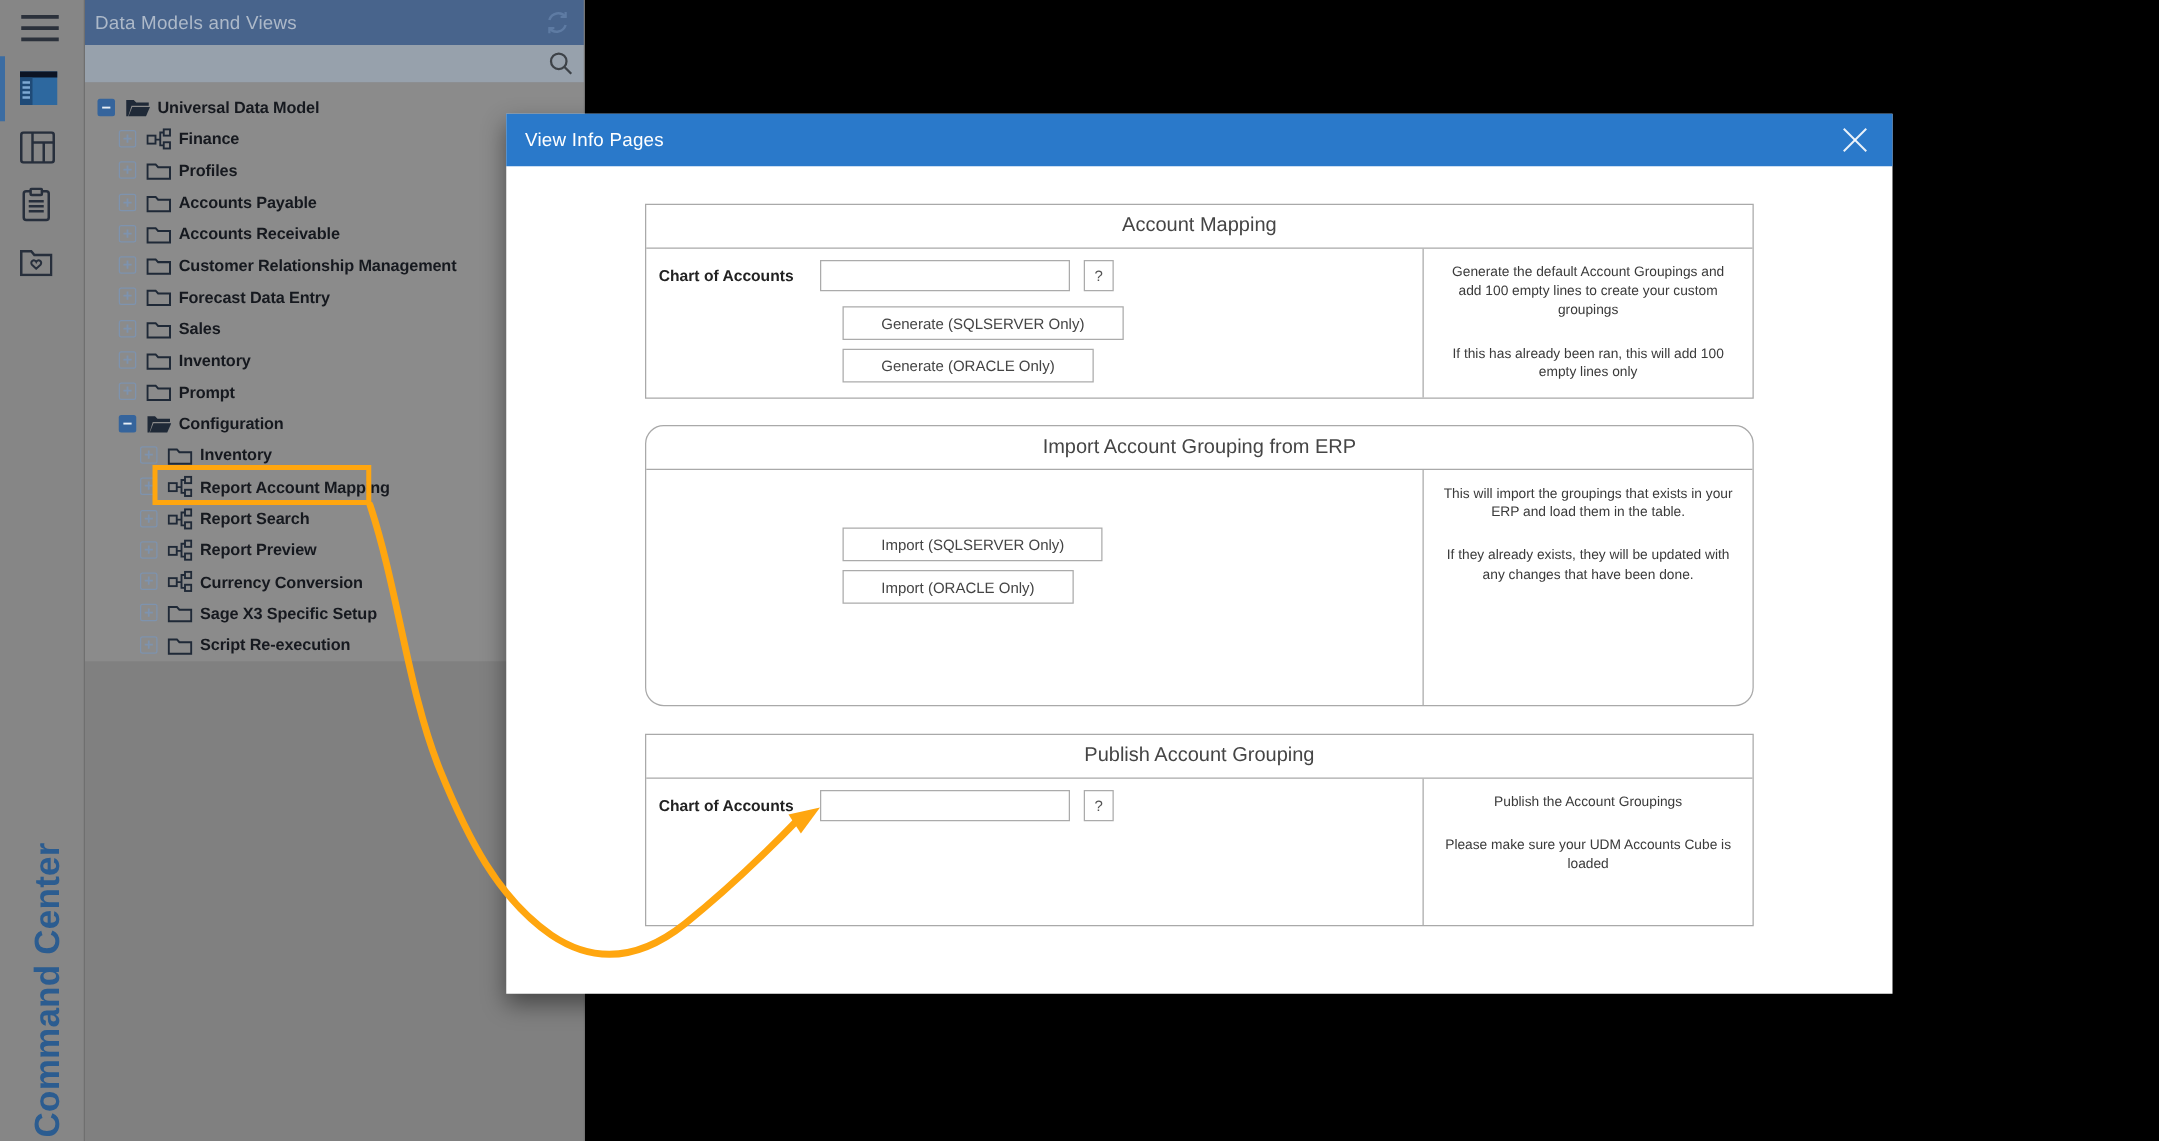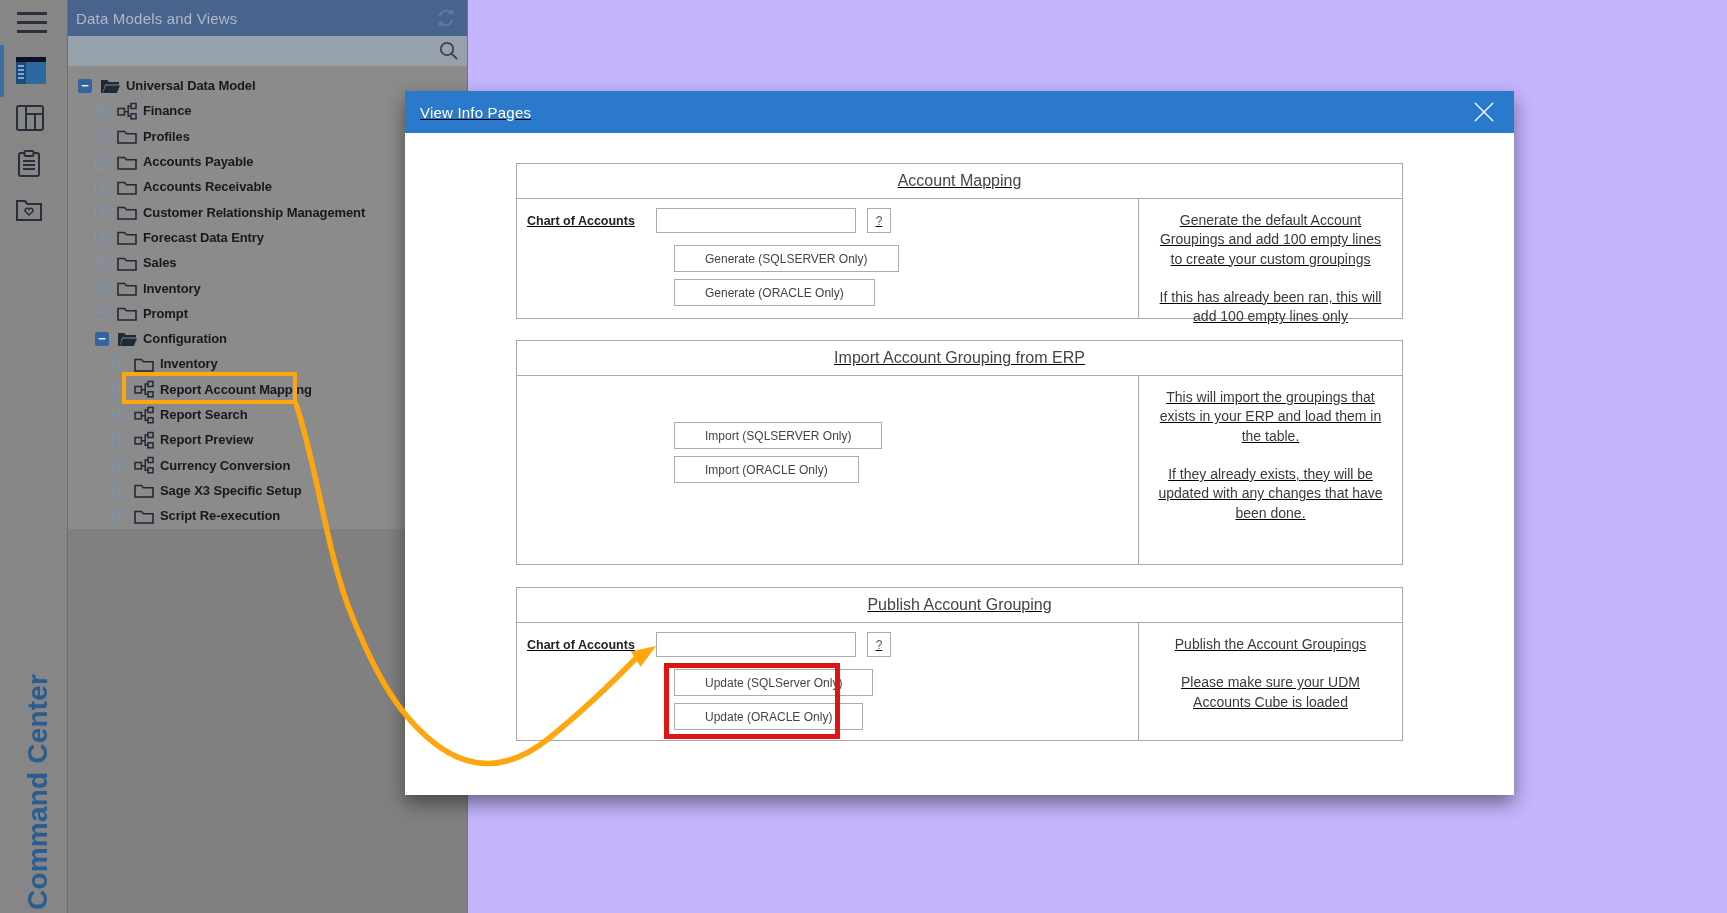--- a/index.html
+++ b/index.html
@@ -1,17 +1,17 @@
 <!DOCTYPE html>
 <html><head>
 <meta charset="utf-8">
 <style>
   html,body{margin:0;padding:0;background:#555;}
   *{box-sizing:border-box;font-family:"Liberation Sans","DejaVu Sans",sans-serif;}
-  #canvas{position:relative;width:1727px;height:913px;background:#c4b5fd;overflow:hidden;}
+  #canvas{position:relative;width:1727px;height:913px;background:#000000;overflow:hidden;}
 
   
   .sidebar{position:absolute;left:0;top:0;width:68px;height:913px;background:#868686;border-right:1px solid #6f6f6f;}
   .side-btn{position:absolute;left:16px;width:32px;height:30px;cursor:pointer;}
   .active-strip{position:absolute;left:0;top:45px;width:4px;height:52px;background:#3b6ca2;}
 
   
   .tree-panel{position:absolute;left:68px;top:0;width:400px;height:913px;background:#808080;border-right:1px solid #747474;}
   .panel-header{position:absolute;left:0;top:0;width:100%;height:36px;background:#48648c;display:flex;align-items:center;}
   .panel-header .title{margin-left:8px;font-size:15px;color:#adb9c9;letter-spacing:.2px;}
@@ -26,37 +26,37 @@
   .tg.plus{border:1.5px solid #7e93ae;color:#7e93ae;font-weight:700;}
   .tg.minus{background:#35649c;color:#e8eef5;font-weight:700;}
   .tree-ico{width:20px;height:18px;flex:0 0 20px;margin-left:8px;}
   .tree-label{margin-left:6px;font-size:13px;font-weight:700;color:#16191f;letter-spacing:-.1px;}
 
   
   .command-center{position:absolute;left:22px;top:910px;width:250px;transform:rotate(-90deg);transform-origin:0 0;
     font-size:28px;font-weight:700;color:#2b5c90;letter-spacing:.2px;}
 
   
-  .modal{position:absolute;left:405px;top:91px;width:1109px;height:704px;background:#fff;box-shadow:0 8px 18px rgba(0,0,0,.45);text-decoration:underline;}
+  .modal{position:absolute;left:405px;top:91px;width:1109px;height:704px;background:#fff;box-shadow:0 8px 18px rgba(0,0,0,.45);}
   .modal-header{height:42px;background:#2a79ca;display:flex;align-items:center;position:relative;}
   .modal-header .mtitle{margin-left:15px;color:#fff;font-size:15px;font-weight:500;letter-spacing:.2px;}
   .close-btn{position:absolute;right:18px;top:9px;width:24px;height:24px;cursor:pointer;}
   .modal-body{padding:30px 111px 0 111px;}
   .section{border:1px solid #a9a9a9;}
   .section.s1{margin-bottom:21px;}
-  .section.s2{margin-bottom:22px;}
+  .section.s2{margin-bottom:22px;border-radius:15px;}
   .section-title{height:35px;border-bottom:1px solid #a9a9a9;display:flex;align-items:center;justify-content:center;
     font-size:16px;color:#454545;}
   .section-content{display:flex;}
   .section.s1 .section-content{height:119px;}
   .section.s2 .section-content{height:188px;}
   .section.s3 .section-content{height:117px;}
   .cell-left{flex:1;position:relative;}
   .cell-desc{width:264px;border-left:1px solid #a9a9a9;padding:12px 14px;text-align:center;
-    font-size:14px;color:#3a3a3a;line-height:1.38;}
+    font-size:11px;color:#3a3a3a;line-height:1.38;}
   .cell-desc p{margin:0 0 19px 0;}
   .field-row{display:flex;align-items:flex-start;margin-top:9px;}
   .field-label{width:139px;padding-left:10px;padding-top:6px;font-size:12.5px;font-weight:700;color:#222;}
   .text-input{width:200px;height:25px;border:1px solid #ababab;background:#fff;padding:0 6px;font-size:12px;color:#333;outline:none;}
   .help-btn{width:24px;height:25px;margin-left:11px;border:1px solid #ababab;background:#fff;color:#555;
     font-size:12px;cursor:pointer;}
   .btn-stack{margin-left:157px;margin-top:12px;position:relative;display:inline-block;}
   .section.s2 .btn-stack{margin-top:46px;}
   .act-btn{display:block;height:27px;margin-bottom:7px;padding:0 30px;border:1px solid #ababab;background:#fff;
     color:#444;font-size:12px;cursor:pointer;white-space:nowrap;}
@@ -320,21 +320,21 @@
             </div>
           </div>
         </div>
         <div class="section s3">
           <div class="section-title">Publish Account Grouping</div>
           <div class="section-content">
             <div class="cell-left"><div class="field-row">
                 <span class="field-label">Chart of Accounts</span>
                 <input class="text-input" style="">
                 <button class="help-btn">?</button>
-              </div><div class="btn-stack"><button class="act-btn">Update (SQLServer Only)</button><button class="act-btn">Update (ORACLE Only)</button><div class="red-box" style="border-color: rgb(225, 20, 20);"></div></div></div>
+              </div></div>
             <div class="cell-desc">
               <p>Publish the Account Groupings</p>
               <p>Please make sure your UDM Accounts Cube is loaded</p>
             </div>
           </div>
         </div>
       </div>
   </div>
 
   <div class="orange-box" style="border-color: rgb(255, 166, 15);"></div>

